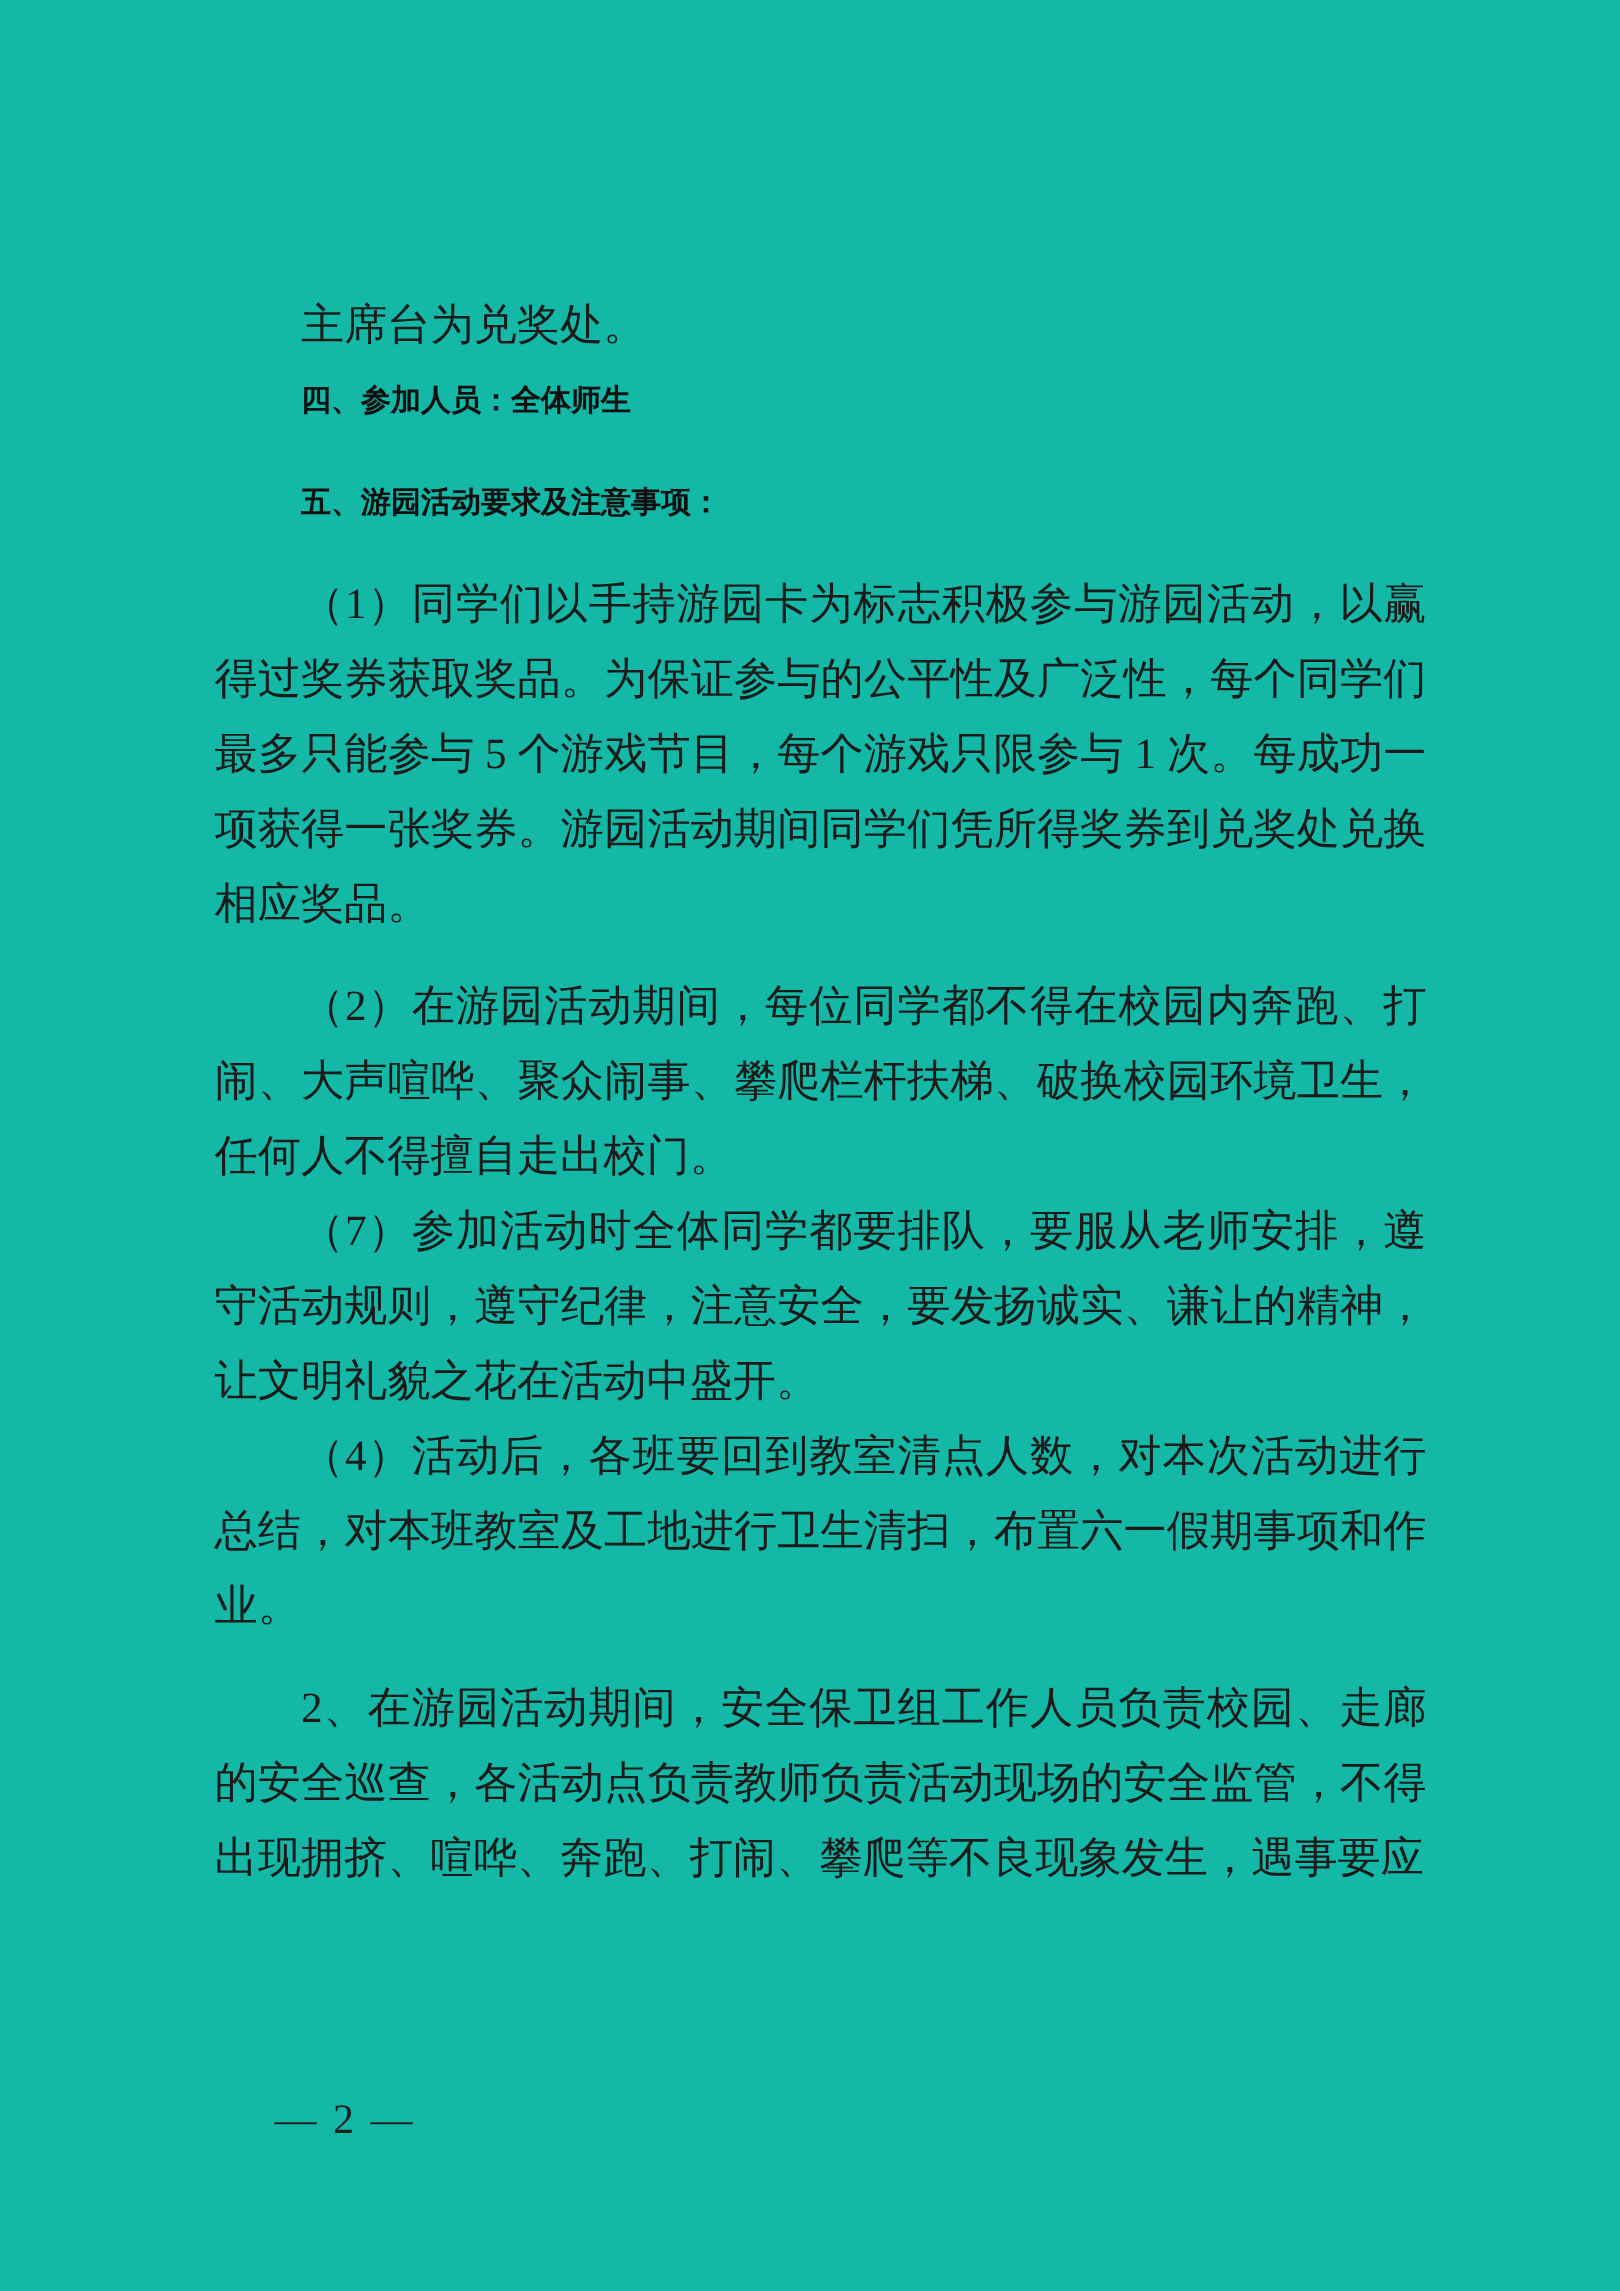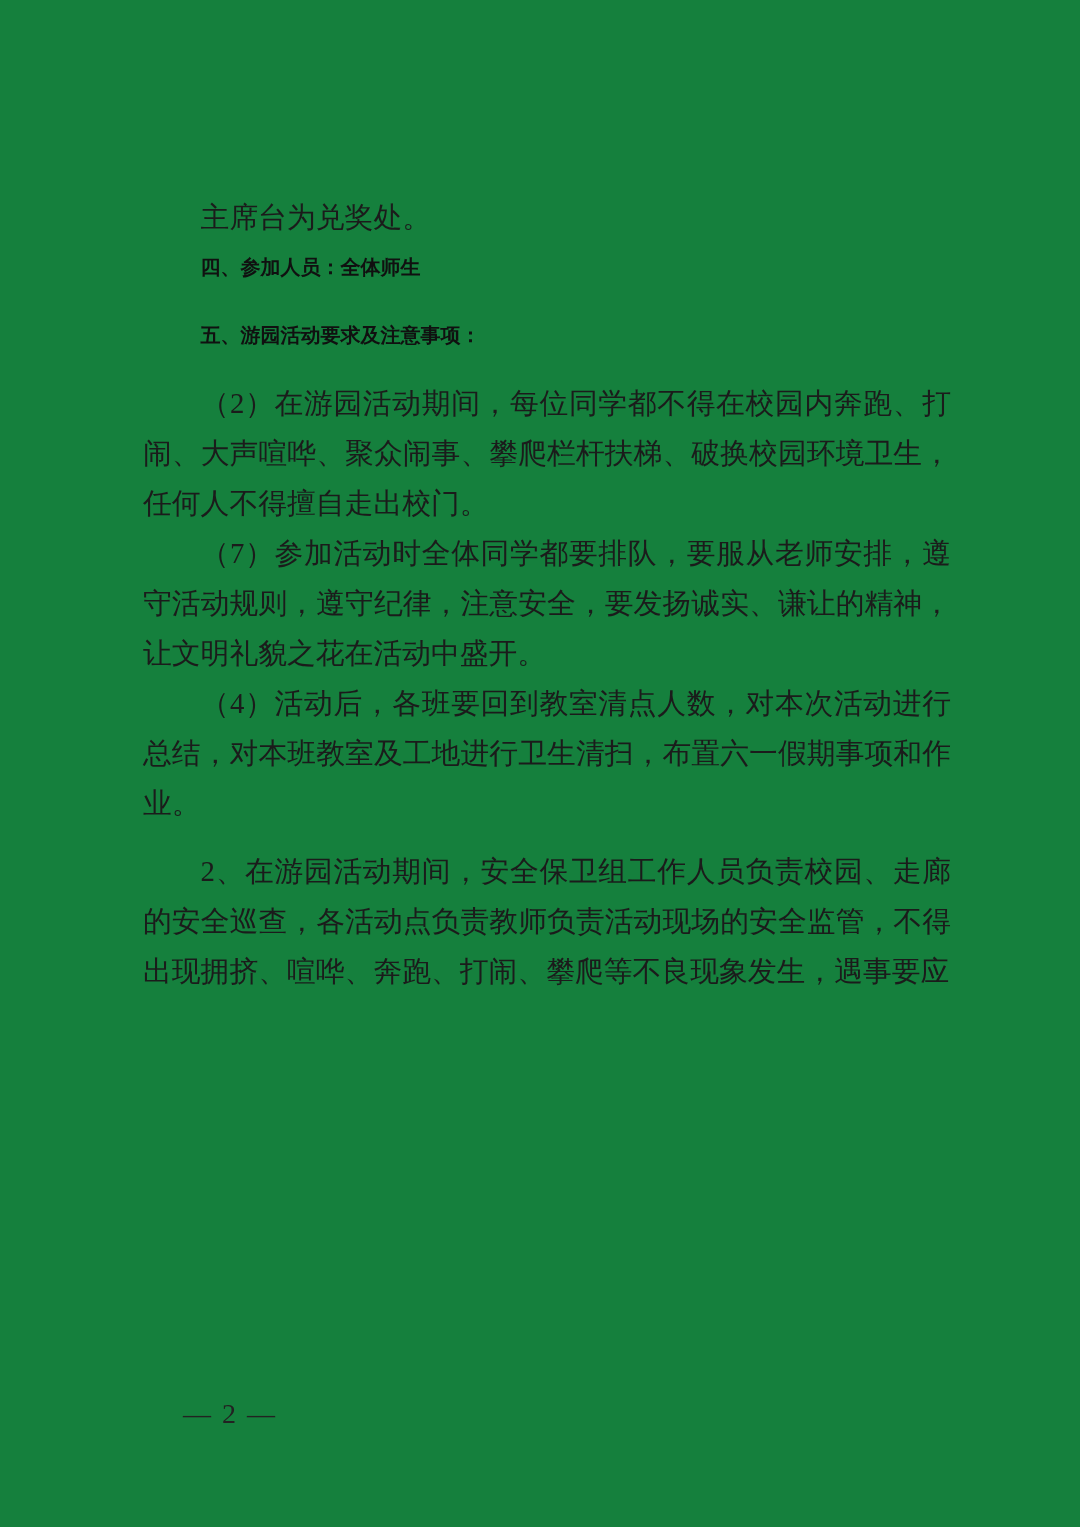--- a/index.html
+++ b/index.html
@@ -4,21 +4,21 @@
 <style>
   html, body {
     margin: 0;
     padding: 0;
     background: #ffffff;
   }
   .page {
     position: relative;
     width: 1080px;
     height: 1527px;
-    background: #15803d;
+    background: #14b8a6;
     overflow: hidden;
   }
   .content {
     position: absolute;
     left: 143px;
     top: 192px;
     width: 808px;
   }
   .para {
     margin: 0;
@@ -60,20 +60,21 @@
 <div class="page">
   <div class="content">
 
     <p class="para">主席台为兑奖处。</p>
 
     <div class="heading">四、参加人员：全体师生</div>
 
     <div class="heading mt5">五、游园活动要求及注意事项：</div>
 
 
+    <p class="para mt5">（1）同学们以手持游园卡为标志积极参与游园活动，以赢得过奖券获取奖品。为保证参与的公平性及广泛性，每个同学们最多只能参与 5 个游戏节目，每个游戏只限参与 1 次。每成功一项获得一张奖券。游园活动期间同学们凭所得奖券到兑奖处兑换相应奖品。</p>
 
     <p class="para mt5">（2）在游园活动期间，每位同学都不得在校园内奔跑、打闹、大声喧哗、聚众闹事、攀爬栏杆扶梯、破换校园环境卫生，任何人不得擅自走出校门。</p>
 
     <p class="para">（7）参加活动时全体同学都要排队，要服从老师安排，遵守活动规则，遵守纪律，注意安全，要发扬诚实、谦让的精神，让文明礼貌之花在活动中盛开。</p>
 
     <p class="para">（4）活动后，各班要回到教室清点人数，对本次活动进行总结，对本班教室及工地进行卫生清扫，布置六一假期事项和作业。</p>
 
     <p class="para mt5">2、在游园活动期间，安全保卫组工作人员负责校园、走廊的安全巡查，各活动点负责教师负责活动现场的安全监管，不得出现拥挤、喧哗、奔跑、打闹、攀爬等不良现象发生，遇事要应</p>
 
   </div>

